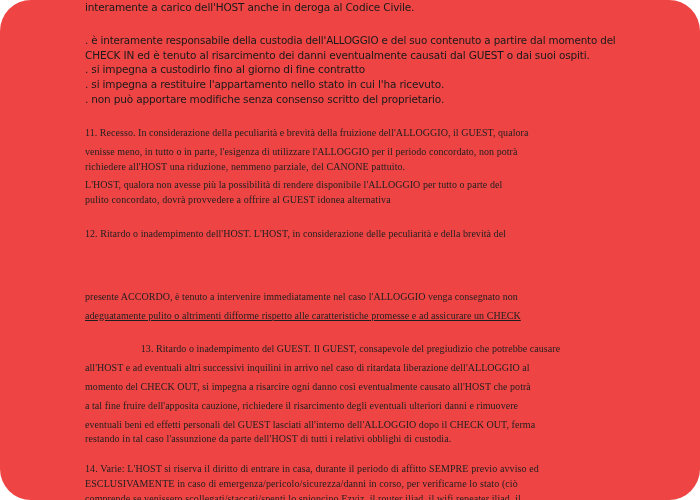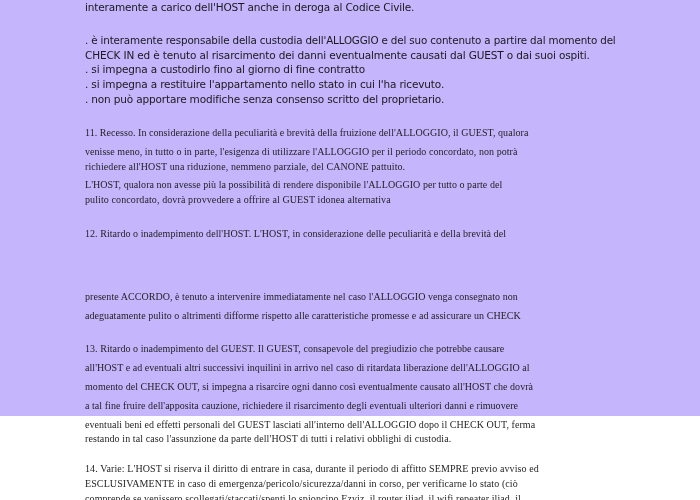--- a/index.html
+++ b/index.html
@@ -12,24 +12,25 @@
     width: 700px;
     height: 500px;
     overflow: hidden;
     font-family: "Liberation Serif", "DejaVu Serif", serif;
     color: #1b1b1b;
   }
 
   #page {
     position: relative;
     width: 700px;
-    height: 416px;
-    background: #c4b5fd;
+    height: 500px;
+    background: #ef4444;
     padding: 0;
     box-sizing: border-box;
+    border-radius: 31px;
   }
 
   .text-column {
     position: absolute;
     left: 85px;
     top: 0px;
     width: 531px;
   }
 
   
@@ -103,29 +104,29 @@
       <span class="line">richiedere all'HOST una riduzione, nemmeno parziale, del CANONE pattuito.</span>
       <span class="line just" style="display: inline-block; transform-origin: left center; transform: scaleX(1); width: 531px;">L'HOST, qualora non avesse più la possibilità di rendere disponibile l'ALLOGGIO per tutto o parte del</span>
       <span class="line">pulito concordato, dovrà provvedere a offrire al GUEST idonea alternativa</span>
     </div>
 
     <span class="gap"></span>
 
     <div class="para face-b">
       <span class="line just" style="display: inline-block; transform-origin: left center; transform: scaleX(1); width: 531px;">12. Ritardo o inadempimento dell'HOST. L'HOST, in considerazione delle peculiarità e della brevità del</span>
       <span class="line just" style="display: inline-block; transform-origin: left center; transform: scaleX(1); width: 531px; margin-top: 48px;">presente ACCORDO, è tenuto a intervenire immediatamente nel caso l'ALLOGGIO venga consegnato non</span>
-      <span class="line just" style="display: inline-block; transform-origin: left center; transform: scaleX(1); width: 531px;">adeguatamente pulito o altrimenti difforme rispetto alle caratteristiche promesse e ad assicurare un CHECK</span>
+      <span class="line just" style="display: inline-block; transform-origin: left center; transform: scaleX(1); width: 531px; text-decoration: underline;">adeguatamente pulito o altrimenti difforme rispetto alle caratteristiche promesse e ad assicurare un CHECK</span>
     </div>
 
     <span class="gap"></span>
 
     <div class="para face-b">
-      <span class="line just" style="display: inline-block; transform-origin: left center; transform: scaleX(1); width: 531px;">13. Ritardo o inadempimento del GUEST. Il GUEST, consapevole del pregiudizio che potrebbe causare</span>
+      <span class="line just" style="display: inline-block; transform-origin: left center; transform: scaleX(1); width: 531px; text-align: center;">13. Ritardo o inadempimento del GUEST. Il GUEST, consapevole del pregiudizio che potrebbe causare</span>
       <span class="line just" style="display: inline-block; transform-origin: left center; transform: scaleX(1); width: 531px;">all'HOST e ad eventuali altri successivi inquilini in arrivo nel caso di ritardata liberazione dell'ALLOGGIO al</span>
-      <span class="line just" style="display: inline-block; transform-origin: left center; transform: scaleX(1); width: 531px;">momento del CHECK OUT, si impegna a risarcire ogni danno così eventualmente causato all'HOST che dovrà</span>
+      <span class="line just" style="display: inline-block; transform-origin: left center; transform: scaleX(1); width: 531px;">momento del CHECK OUT, si impegna a risarcire ogni danno così eventualmente causato all'HOST che potrà</span>
       <span class="line just" style="display: inline-block; transform-origin: left center; transform: scaleX(1); width: 531px;">a tal fine fruire dell'apposita cauzione, richiedere il risarcimento degli eventuali ulteriori danni e rimuovere</span>
       <span class="line just" style="display: inline-block; transform-origin: left center; transform: scaleX(1); width: 531px;">eventuali beni ed effetti personali del GUEST lasciati all'interno dell'ALLOGGIO dopo il CHECK OUT, ferma</span>
       <span class="line">restando in tal caso l'assunzione da parte dell'HOST di tutti i relativi obblighi di custodia.</span>
     </div>
 
     <span class="gap"></span>
 
     <div class="para face-b">
       <span class="line">14. Varie: L'HOST si riserva il diritto di entrare in casa, durante il periodo di affitto SEMPRE previo avviso ed</span>
       <span class="line">ESCLUSIVAMENTE in caso di emergenza/pericolo/sicurezza/danni in corso, per verificarne lo stato (ciò</span>

